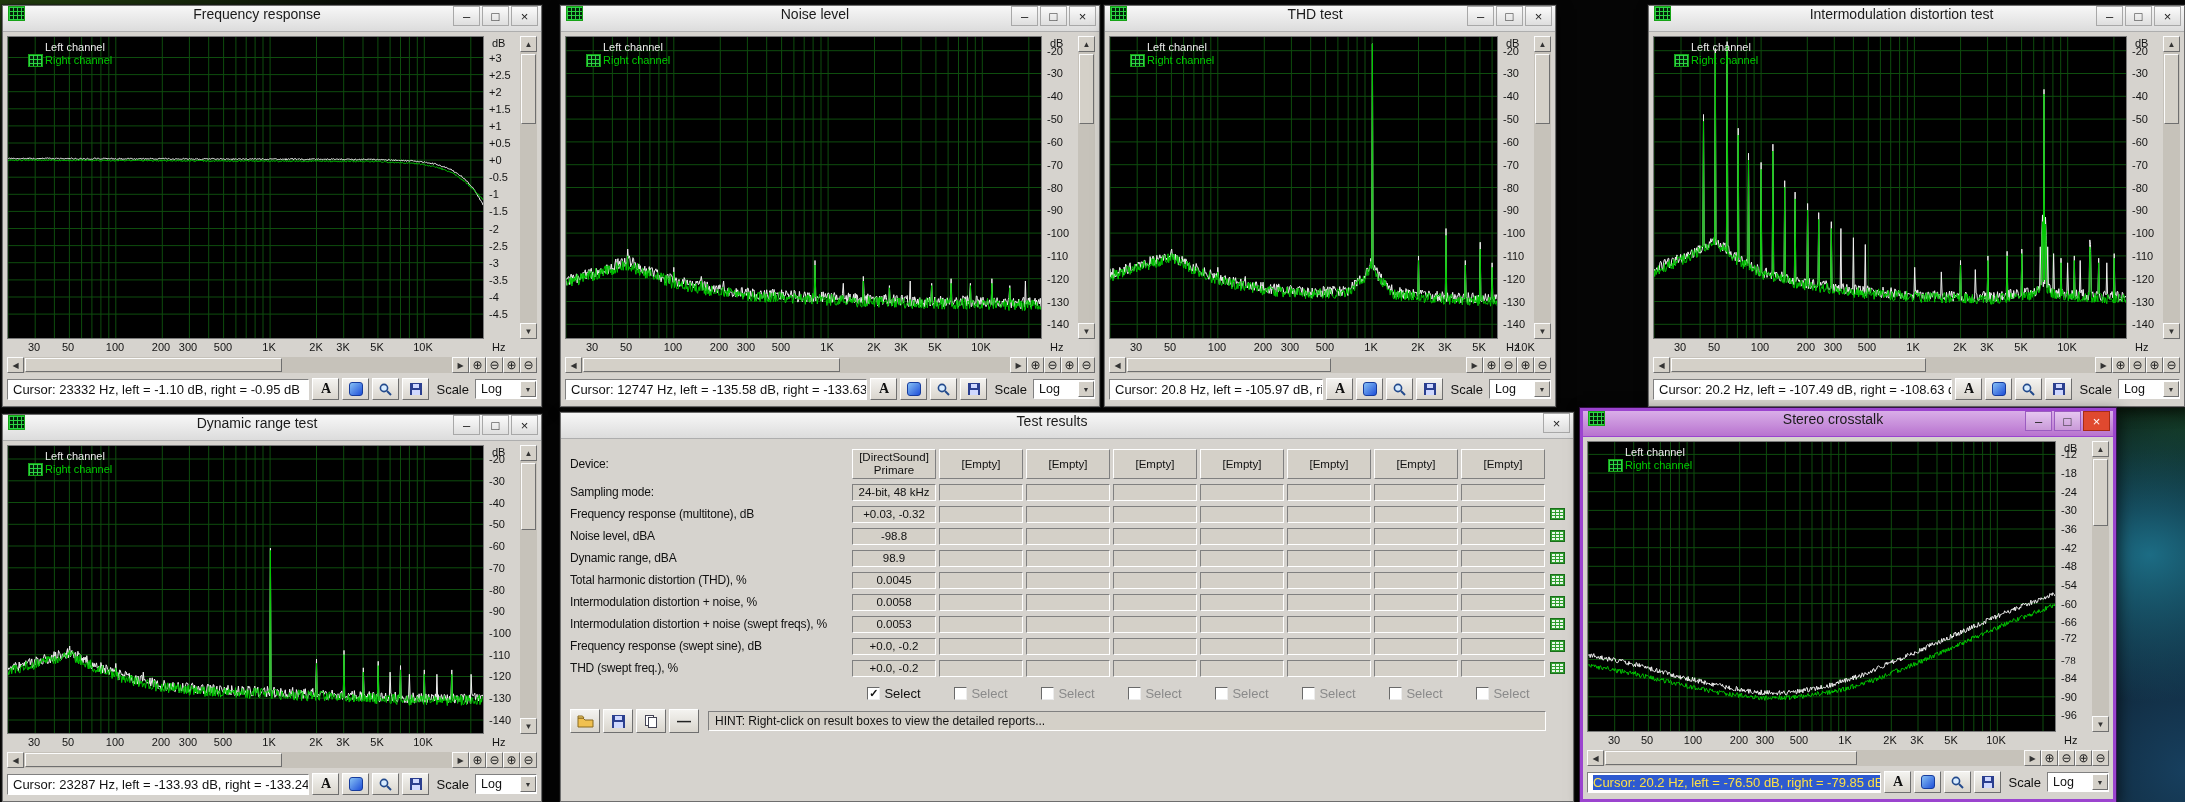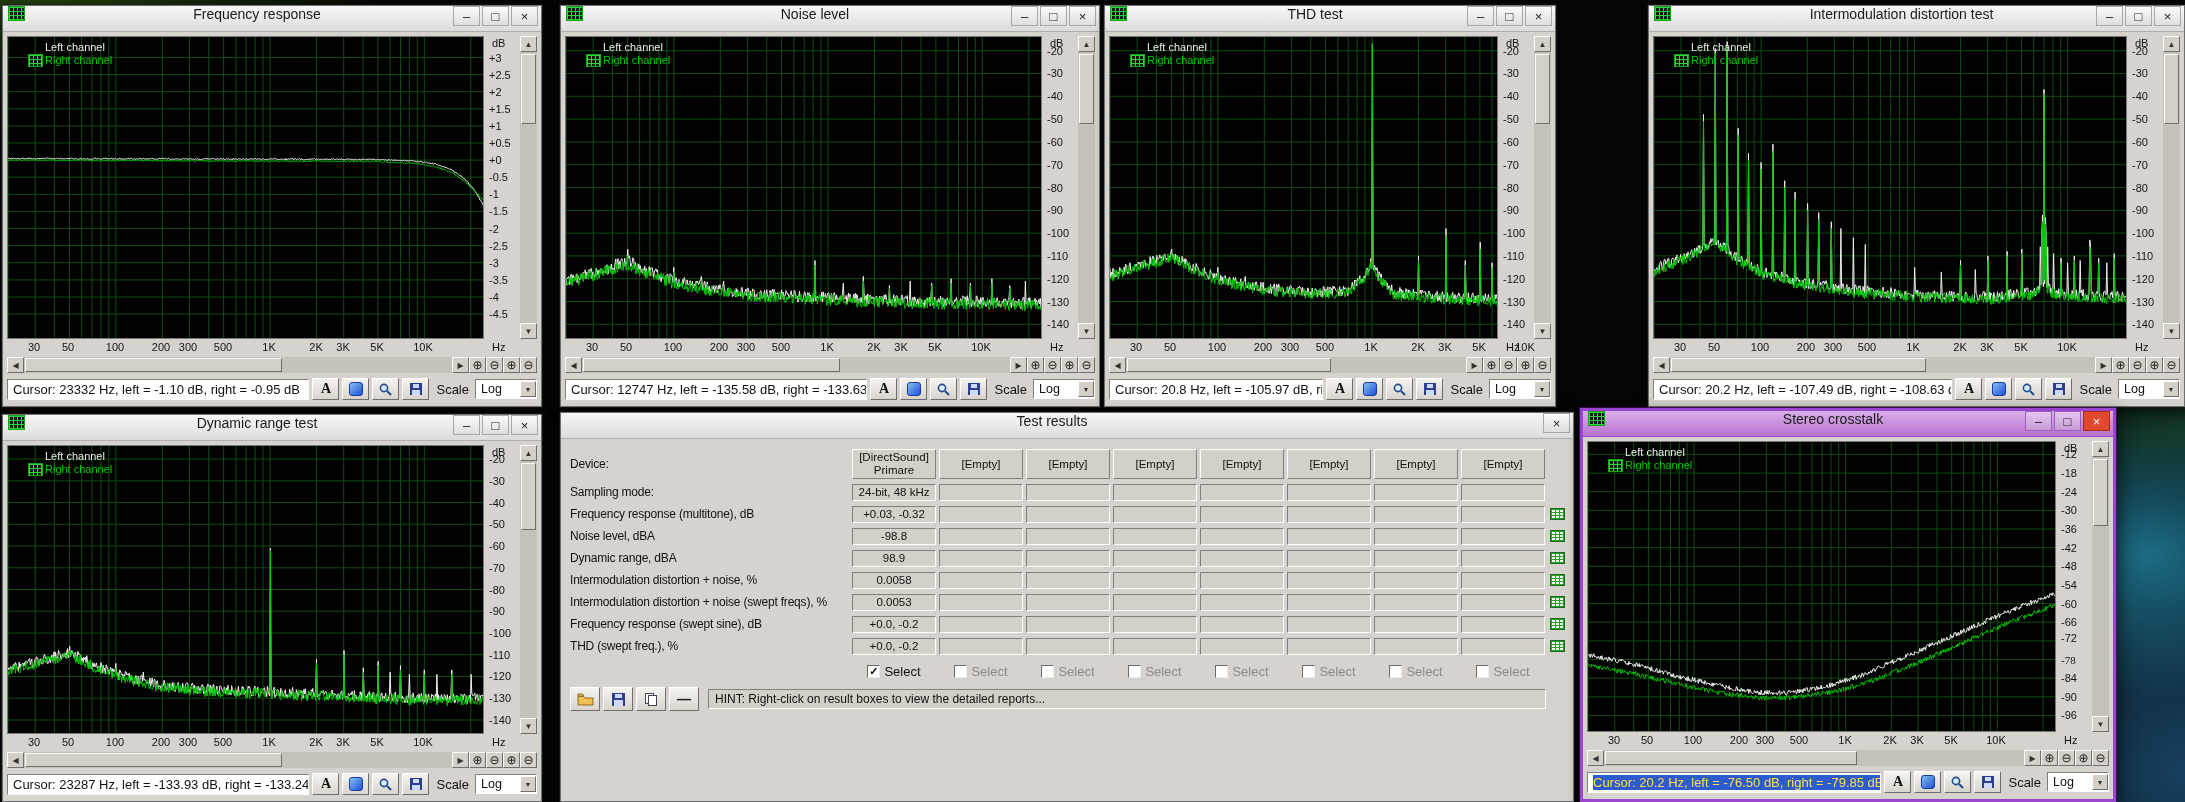--- a/index.html
+++ b/index.html
@@ -839,20 +839,34 @@
           <div class="res-cell"></div>
           <div class="res-cell"></div>
           <div class="res-cell"></div>
           <div class="res-cell"></div>
           <div class="res-cell"></div>
           <div class="res-report">
             <div class="report-icon"></div>
           </div>
         </div>
         <div class="res-row">
+          <div class="res-label">Total harmonic distortion (THD), %</div>
+          <div class="res-cell">0.0045</div>
+          <div class="res-cell"></div>
+          <div class="res-cell"></div>
+          <div class="res-cell"></div>
+          <div class="res-cell"></div>
+          <div class="res-cell"></div>
+          <div class="res-cell"></div>
+          <div class="res-cell"></div>
+          <div class="res-report">
+            <div class="report-icon"></div>
+          </div>
+        </div>
+        <div class="res-row">
           <div class="res-label">Intermodulation distortion + noise, %</div>
           <div class="res-cell">0.0058</div>
           <div class="res-cell"></div>
           <div class="res-cell"></div>
           <div class="res-cell"></div>
           <div class="res-cell"></div>
           <div class="res-cell"></div>
           <div class="res-cell"></div>
           <div class="res-cell"></div>
           <div class="res-report">

